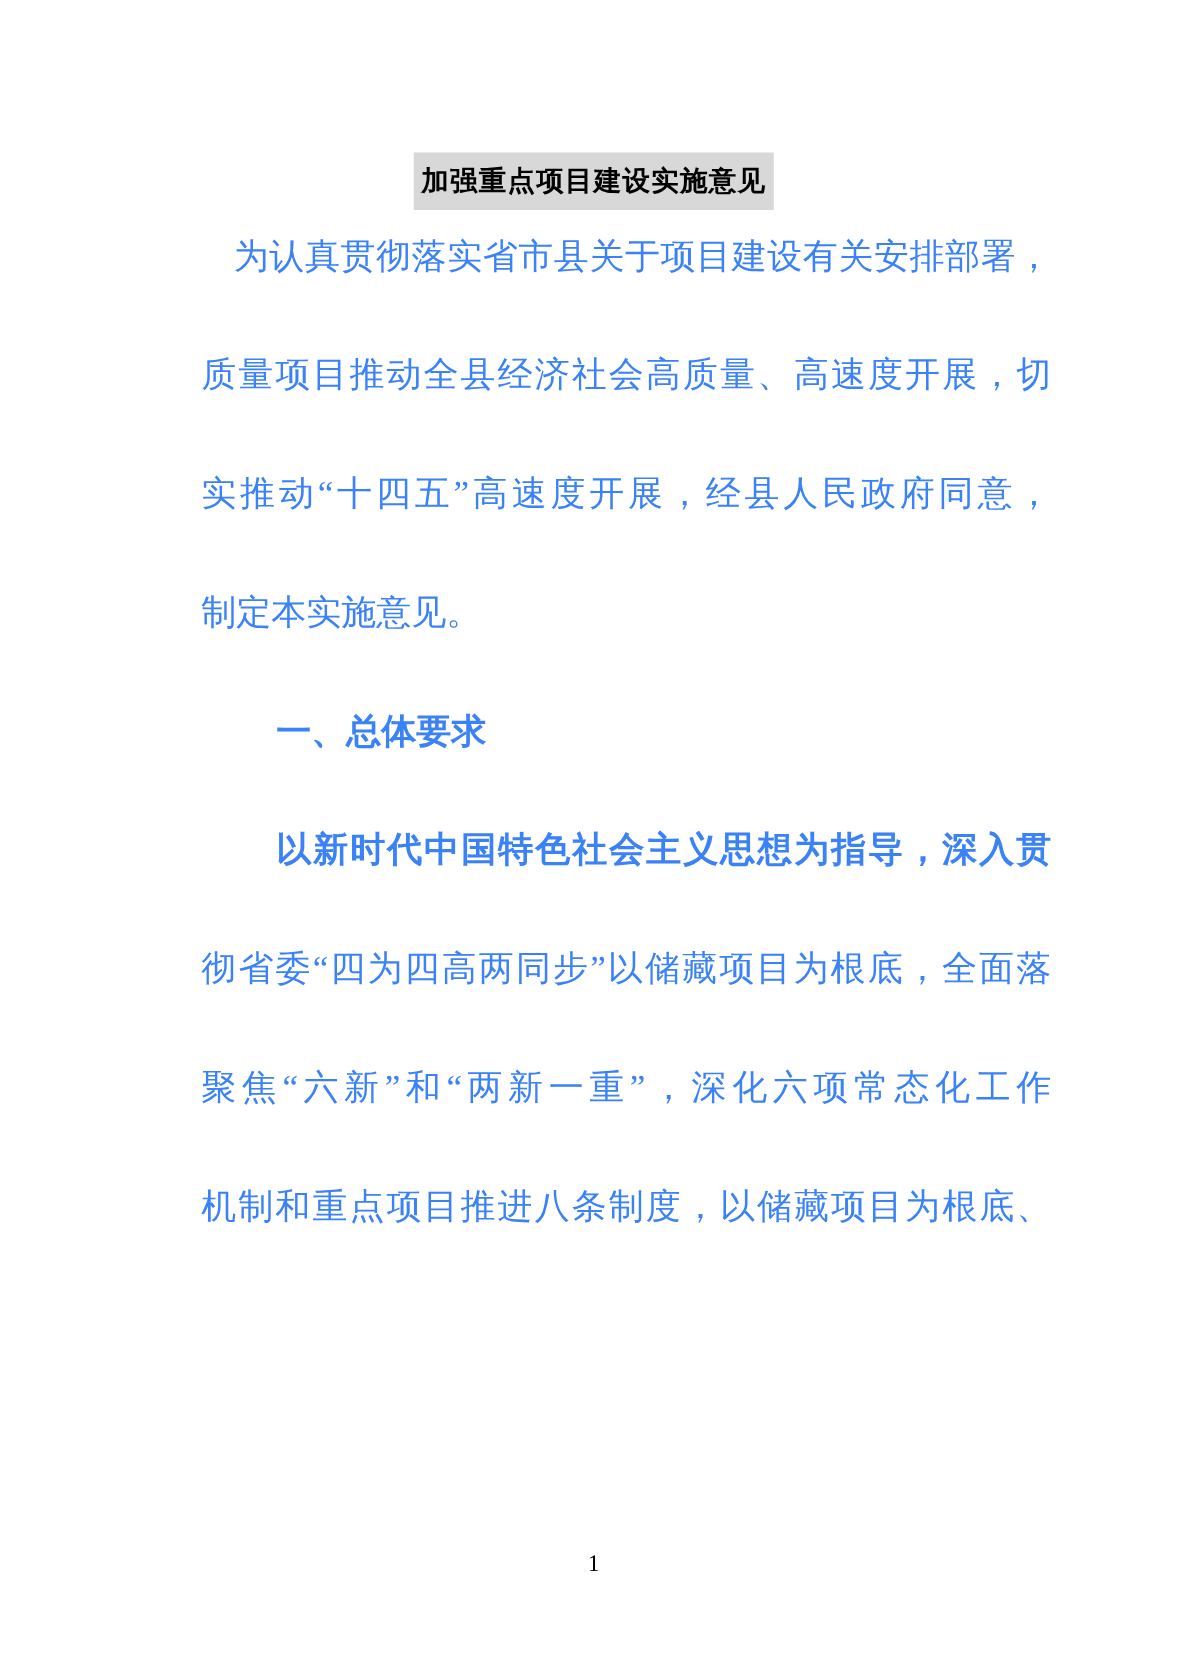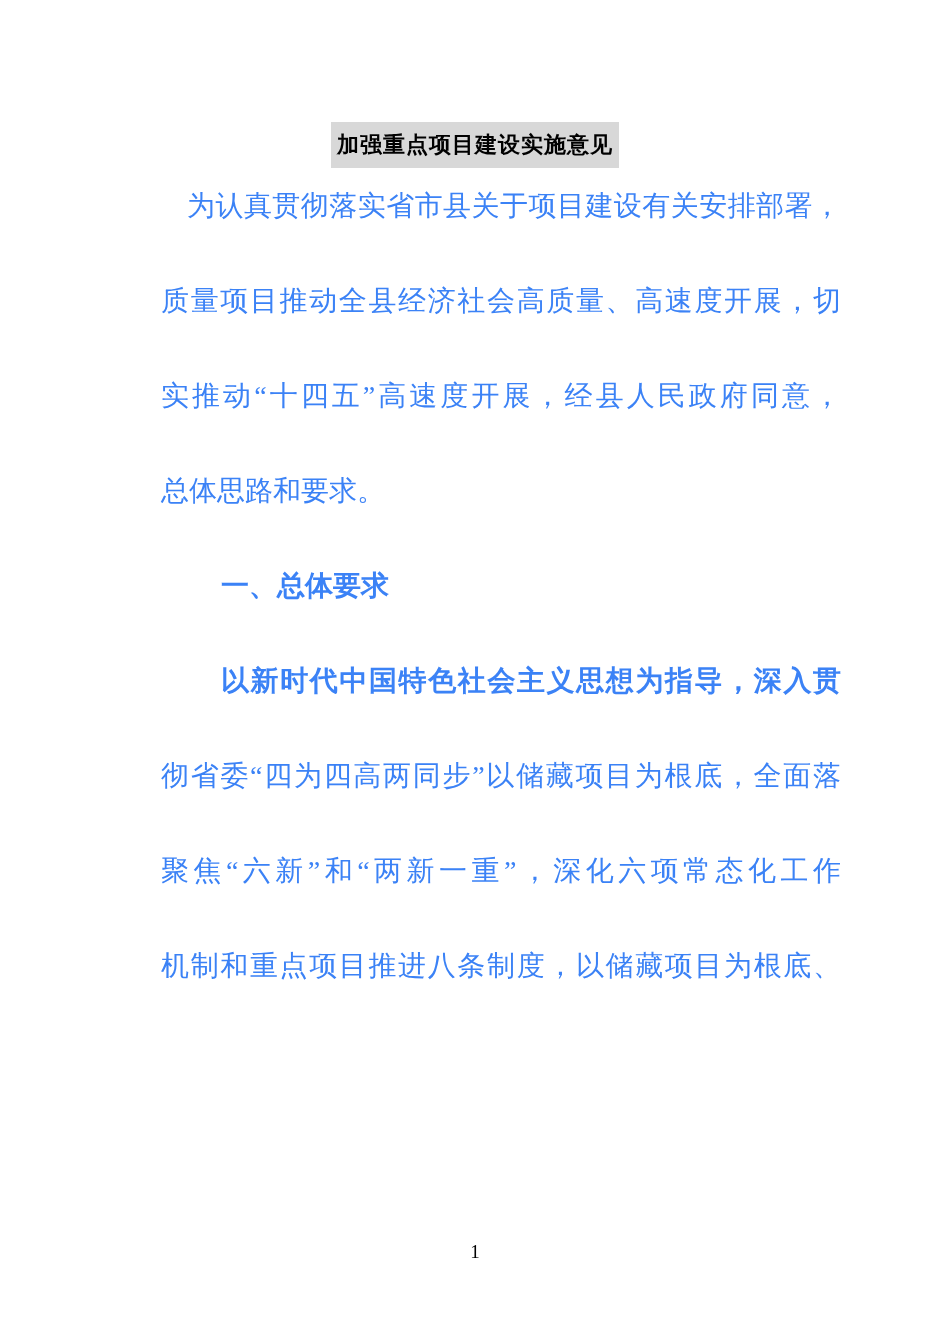--- a/index.html
+++ b/index.html
@@ -75,21 +75,21 @@
 <div class="page">
 
   <div class="title-row">
     <span class="title-highlight">加强重点项目建设实施意见</span>
   </div>
 
   <div class="body-text">
     <div class="line indent-sm">为认真贯彻落实省市县关于项目建设有关安排部署，</div>
     <div class="line">质量项目推动全县经济社会高质量、高速度开展，切</div>
     <div class="line">实推动“十四五”高速度开展，经县人民政府同意，</div>
-    <div class="line no-fill">总体思路和要求。</div>
+    <div class="line no-fill">制定本实施意见。</div>
     <div class="line no-fill indent">一、总体要求</div>
     <div class="line indent">以新时代中国特色社会主义思想为指导，深入贯</div>
     <div class="line">彻省委“四为四高两同步”以储藏项目为根底，全面落</div>
     <div class="line">聚焦“六新”和“两新一重”，深化六项常态化工作</div>
     <div class="line">机制和重点项目推进八条制度，以储藏项目为根底、</div>
   </div>
 
   <div class="page-number">1</div>
 
 </div>

